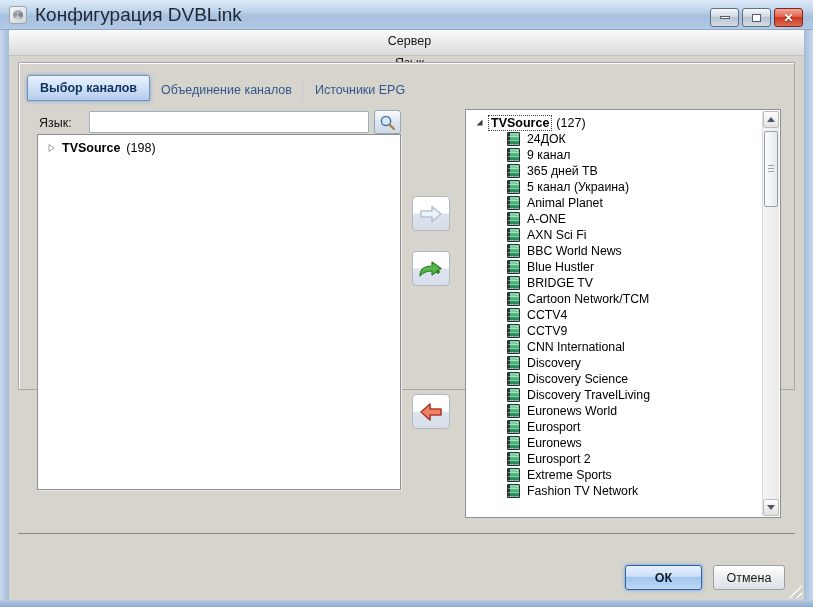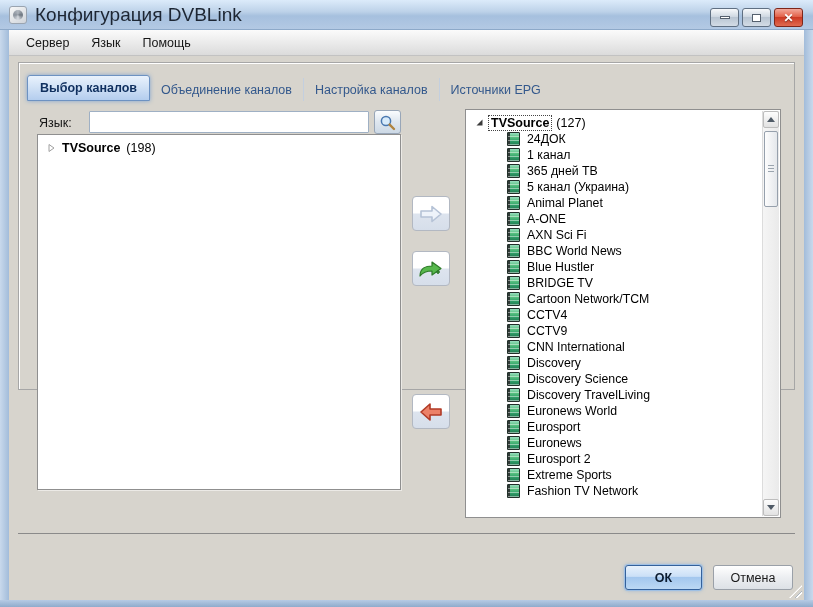--- a/index.html
+++ b/index.html
@@ -33,21 +33,21 @@
   
   .frame-left, .frame-right { position:absolute; top:30px; bottom:0; width:9px;
     background:linear-gradient(90deg,#c9d9ec,#a2bcda); }
   .frame-left { left:0; } .frame-right { right:0; background:linear-gradient(90deg,#a2bcda,#c9d9ec); }
   .frame-bottom { position:absolute; left:0; right:0; bottom:0; height:7px;
     background:linear-gradient(#b7cbe4,#8fabcc); }
 
   
   .menubar { position:absolute; top:30px; left:9px; right:9px; height:26px;
     background:linear-gradient(#fbfbfb,#dbdbdb); border-bottom:1px solid #c2c2c2;
-    display:flex; align-items:center; padding-left:6px; }
+    display:flex; align-items:center; padding-left:6px;flex-direction:column; }
   .menu-item { font-size:12.5px; color:#161616; padding:4px 11px; cursor:default; }
 
   
   .main-panel { position:absolute; left:18px; top:62px; width:777px; height:328px;
     border:1px solid #a6a6a6; box-shadow:inset 1px 1px 0 #ffffff; background:#d7d4cd; }
 
   
   .tabstrip { position:absolute; left:8px; top:12px; display:flex; align-items:flex-end; height:26px; }
   .tab { font-size:12.5px; color:#33588c; padding:5px 11px 4px; border-right:1px solid #c3cfdf;
     cursor:default; white-space:nowrap; }
@@ -126,21 +126,21 @@
   .sheettab.selected .sheettab-inner { font-weight:bold; background:linear-gradient(#efede8,#d9d6cf); }
 
   
   .btn { position:absolute; top:565px; height:25px; border-radius:3px; font-size:12.5px;
     display:flex; align-items:center; justify-content:center; cursor:default;
     font-family:Liberation Sans, sans-serif; }
   .btn-ok { left:625px; width:77px; font-weight:bold; color:#0c1c30;
     border:1px solid #34619b;
     background:linear-gradient(#e7f1fc 0%,#cbe0f7 45%,#a3c7ee 50%,#bcd8f4 100%);
     box-shadow:0 0 0 1px #9fc0e4, 0 0 4px rgba(110,160,215,.8); }
-  .btn-cancel { left:713px; width:80px; color:#1a1a1a; border:1px solid #9aa0a8;
+  .btn-cancel { left:713px; width:72px; color:#1a1a1a; border:1px solid #9aa0a8;
     background:linear-gradient(#ffffff,#eceef1 50%,#dde1e6); }
 
   .resize-grip { position:absolute; right:11px; bottom:9px; width:13px; height:13px;
     background:repeating-linear-gradient(135deg, rgba(0,0,0,0) 0 3px, #a9b4c0 3px 4px, #ffffff 4px 5px);
     clip-path:polygon(100% 0, 100% 100%, 0 100%); cursor:nwse-resize; }
 </style>
 </head>
 <body>
 
 <div class="window">
@@ -171,21 +171,20 @@
 
   <div class="frame-left"></div>
   <div class="frame-right"></div>
   <div class="frame-bottom"></div>
 
   <div class="main-panel">
 
     <div class="tabstrip">
       <div class="tab selected">Выбор каналов</div>
       <div class="tab">Объединение каналов</div>
-      <div class="tab">Настройка каналов</div>
       <div class="tab">Источники EPG</div>
     </div>
 
     <div class="search-label">Язык:</div>
     <input class="search-input" type="text" placeholder="" style="">
     <div class="search-btn">
       <svg width="17" height="17" viewBox="0 0 17 17">
         <circle cx="7" cy="7" r="4.6" fill="#d8ebfb" stroke="#4a78b0" stroke-width="1.5"></circle>
         <line x1="10.6" y1="10.6" x2="15" y2="15" stroke="#b0833f" stroke-width="2.4" stroke-linecap="round"></line>
       </svg>
@@ -229,21 +228,21 @@
         </div>
         <div>
 
             <div class="tree-item">
               <span class="tvicon"></span>
               <span>24ДОК</span>
             </div>
 
             <div class="tree-item">
               <span class="tvicon"></span>
-              <span>1 канал</span>
+              <span>9 канал</span>
             </div>
 
             <div class="tree-item">
               <span class="tvicon"></span>
               <span>365 дней ТВ</span>
             </div>
 
             <div class="tree-item">
               <span class="tvicon"></span>
               <span>5 канал (Украина)</span>

